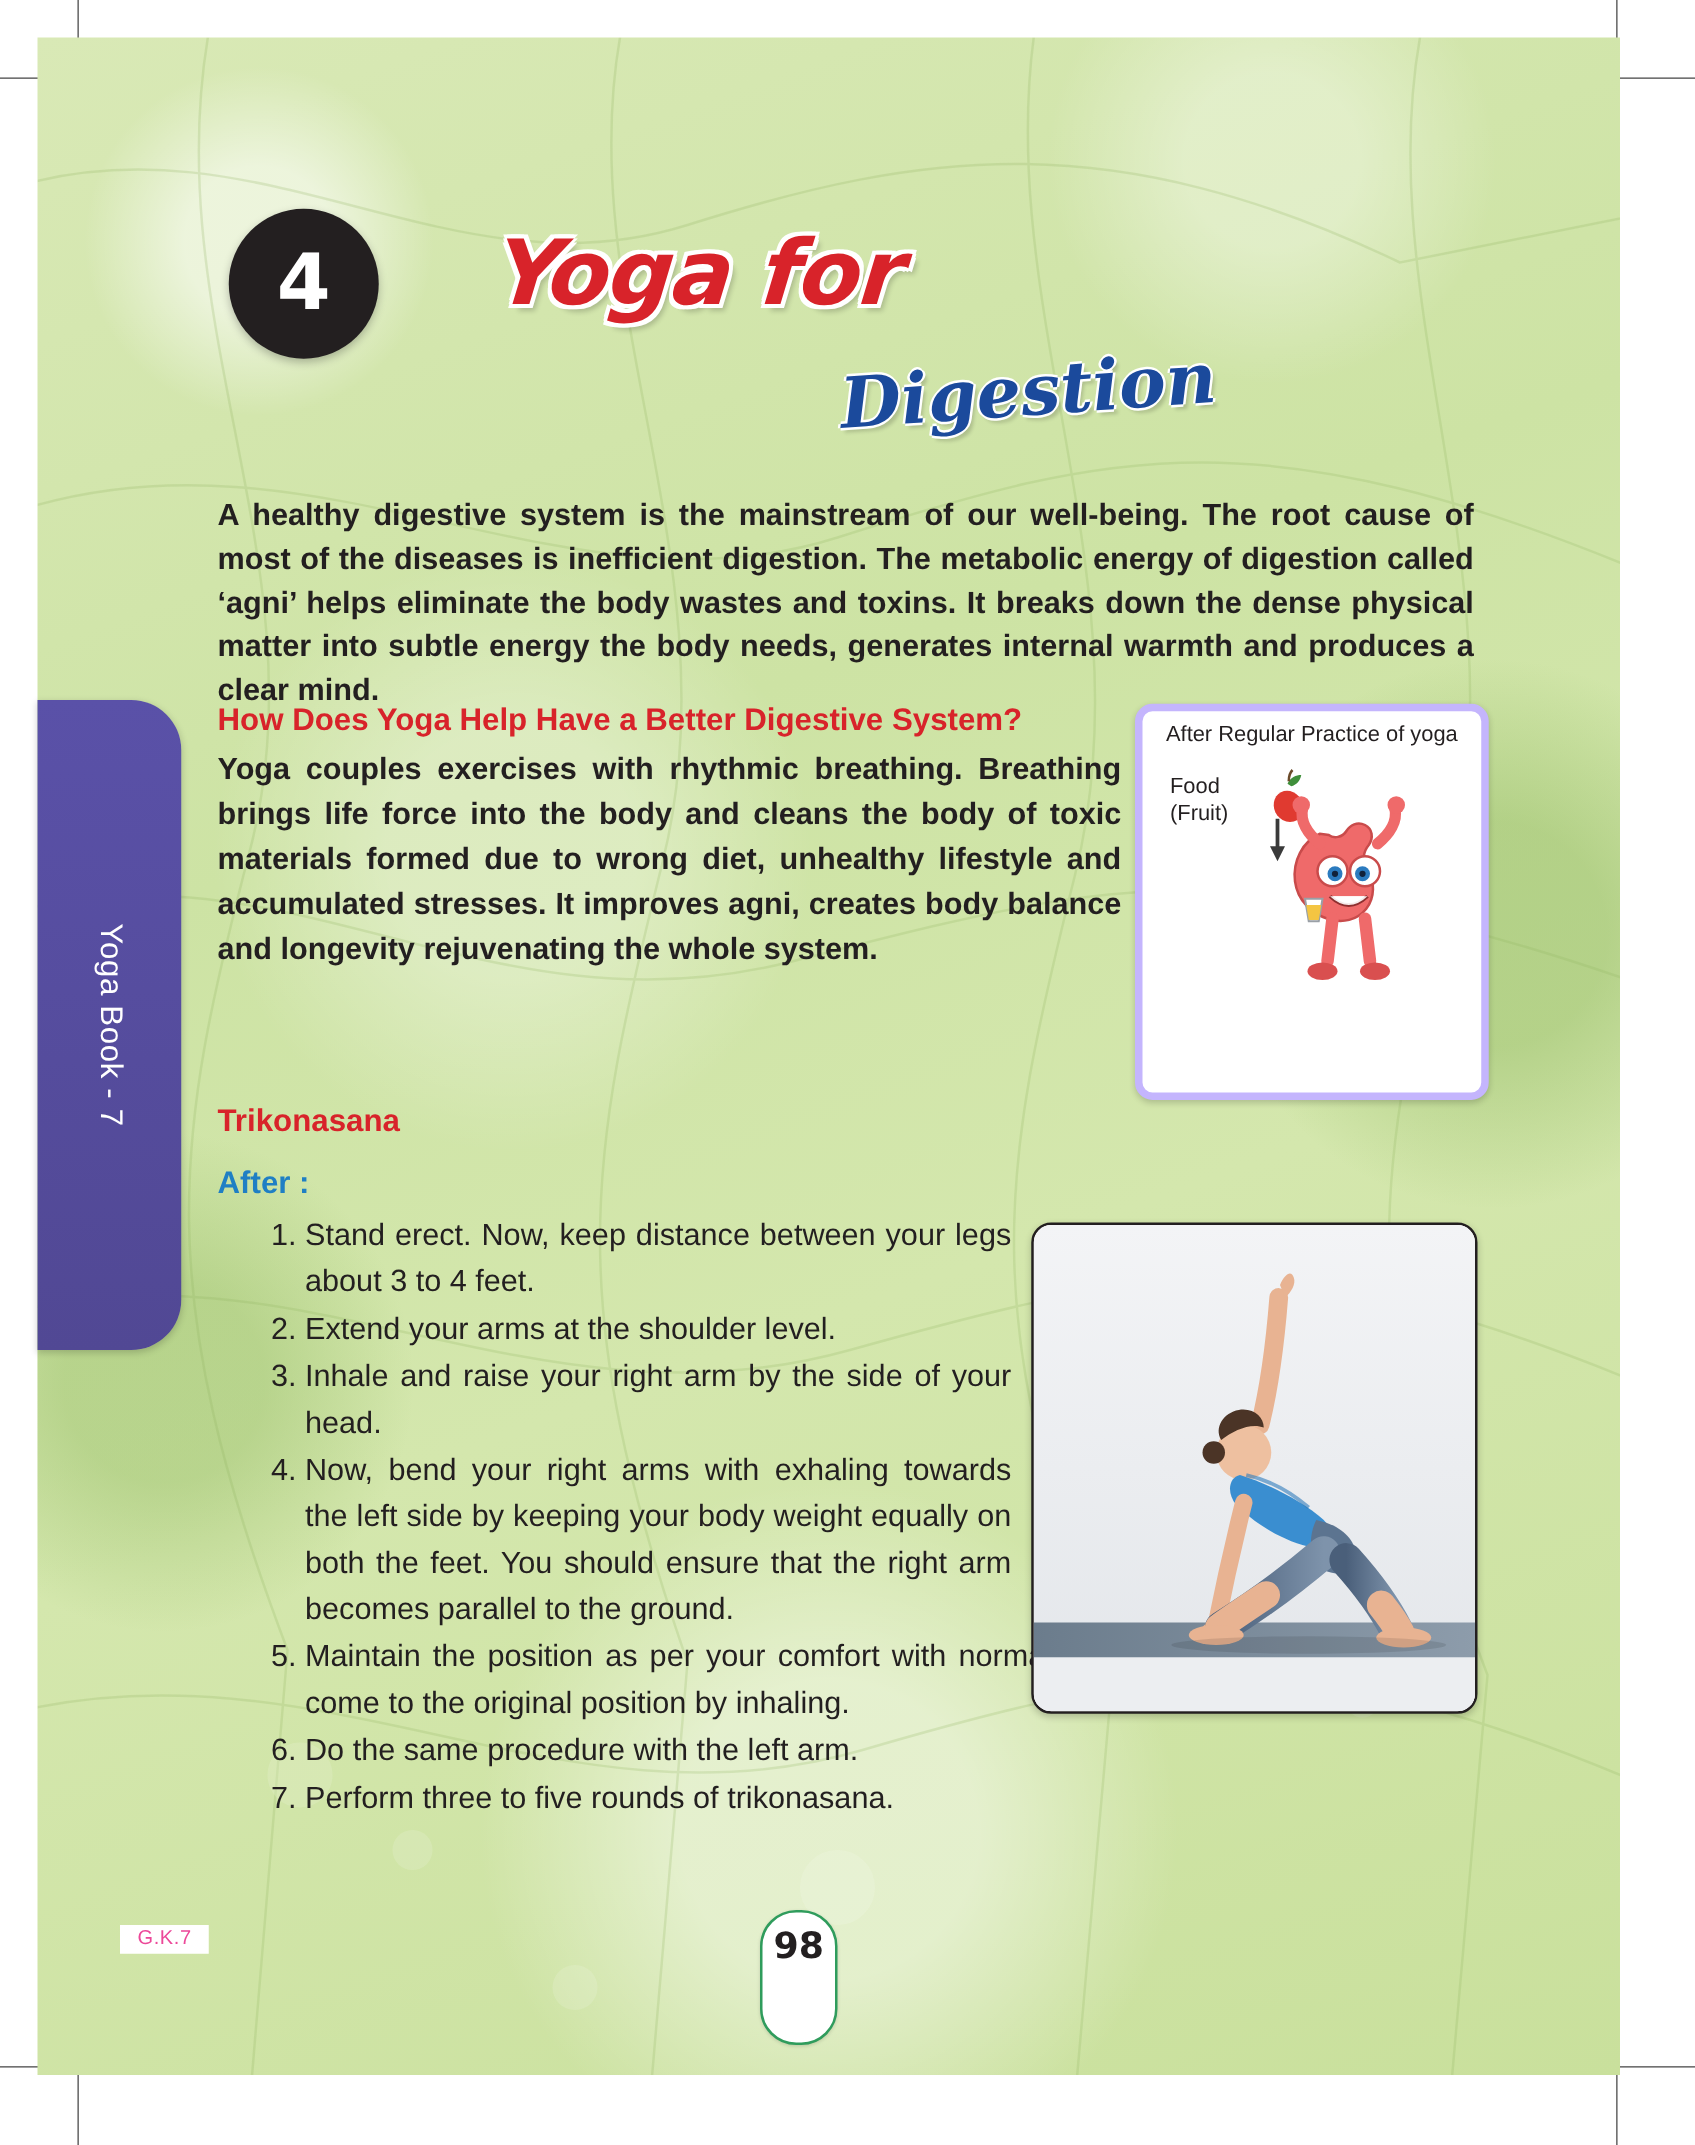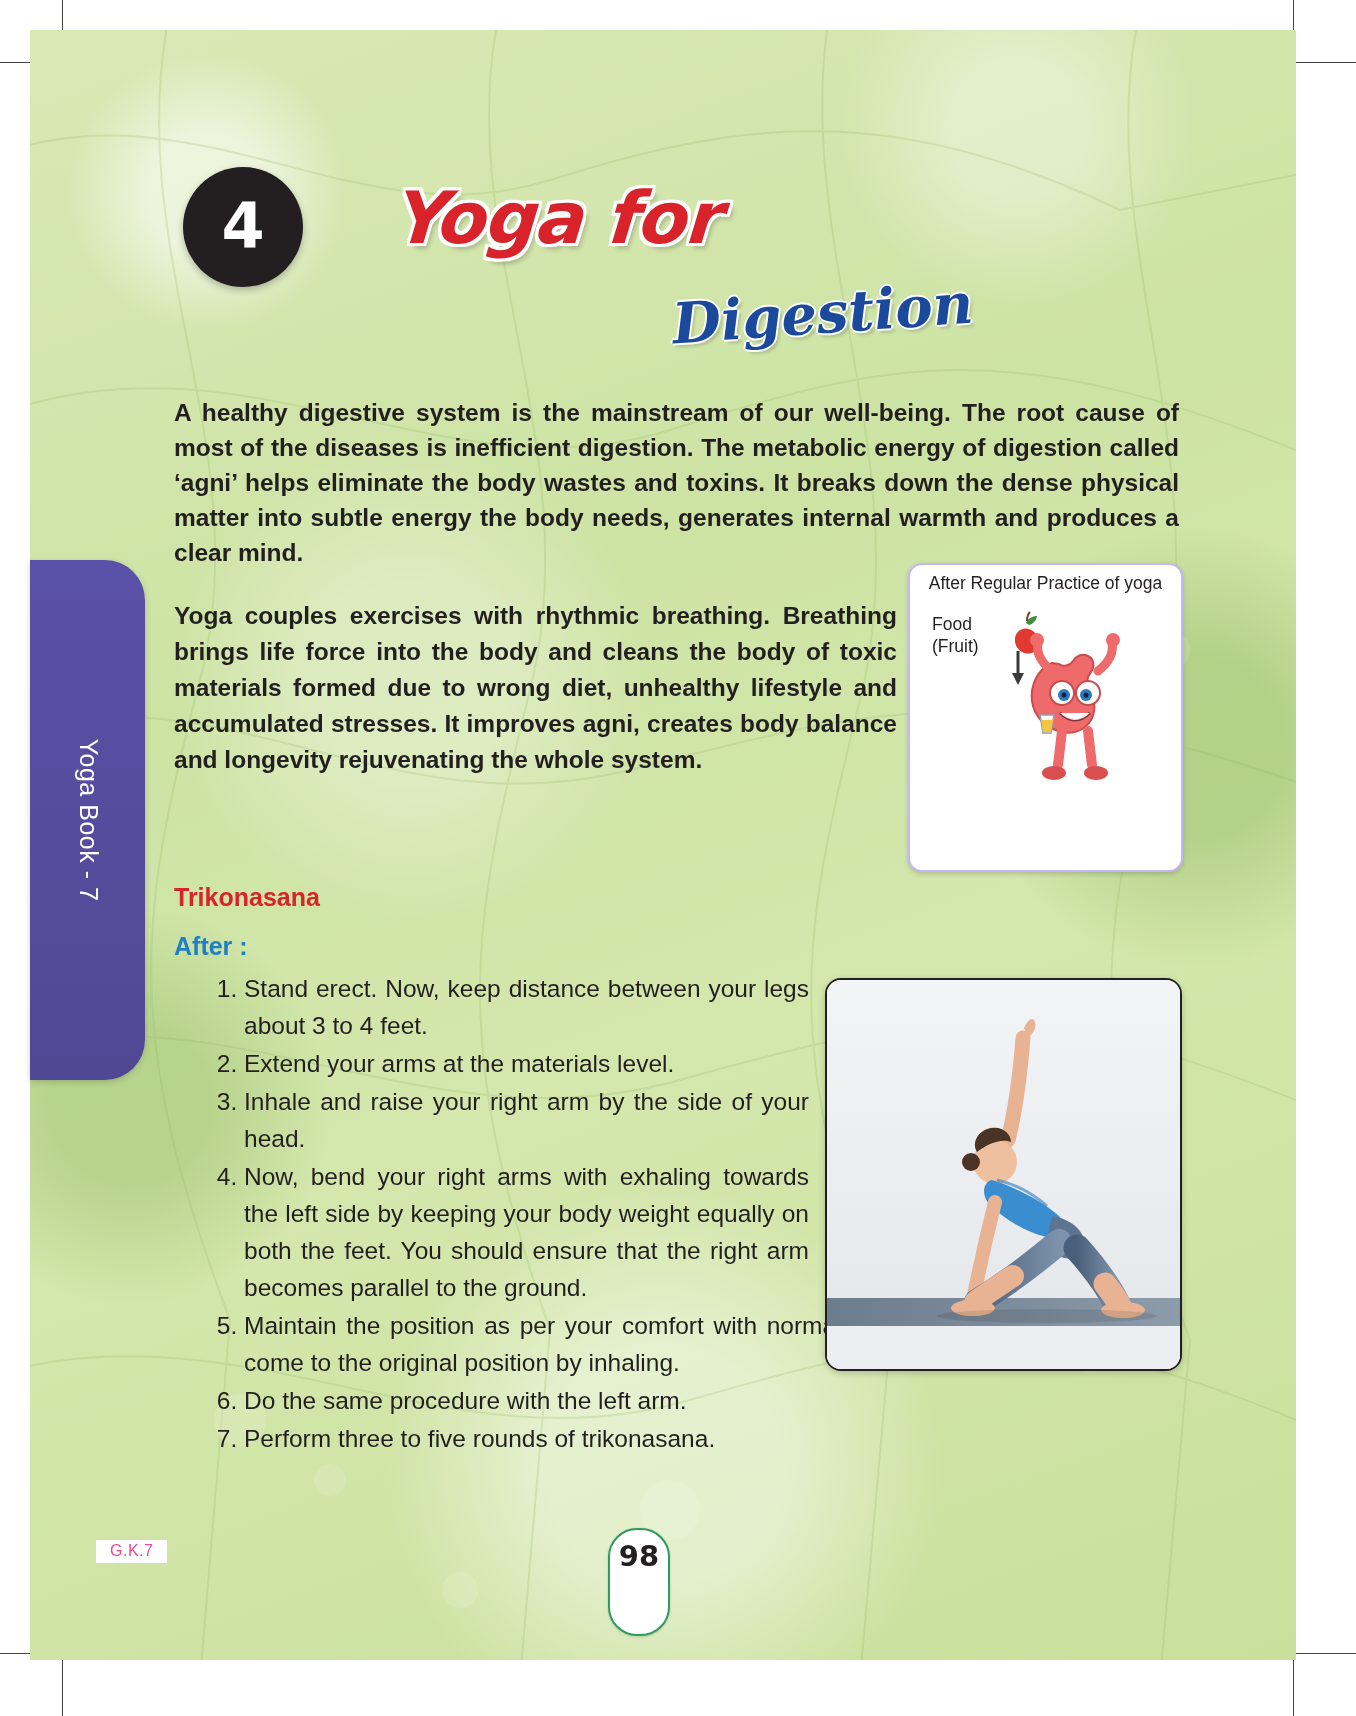--- a/index.html
+++ b/index.html
@@ -208,21 +208,21 @@
   ol.steps li.narrow { width: 565px; }
 
   
   .stomach-box {
     position: absolute;
     left: 908px;
     top: 563px;
     width: 271px;
     height: 305px;
     background: #ffffff;
-    border: 2px solid #c4b5fd;
+    border: 6px solid #c4b5fd;
     border-radius: 14px;
     box-shadow: 0 2px 5px rgba(0,0,0,.18);
     overflow: hidden;
   }
   .sb-caption-top {
     position: absolute;
     left: 0; right: 0; top: 8px;
     text-align: center;
     font-size: 17.5px;
     color: #231f20;
@@ -344,30 +344,31 @@
 
   <div class="chapter-badge">
     <span>4</span>
   </div>
 
   <div class="title-main">Yoga for</div>
   <div class="title-sub">Digestion</div>
 
   <div class="intro">A healthy digestive system is the mainstream of our well-being. The root cause of most of the diseases is inefficient digestion. The metabolic energy of digestion called ‘agni’ helps eliminate the body wastes and toxins. It breaks down the dense physical matter into subtle energy the body needs, generates internal warmth and produces a clear mind.</div>
 
+  <div class="h-red">How Does Yoga Help Have a Better Digestive System?</div>
   <div class="col-text">
     <p class="p1">Yoga couples exercises with rhythmic breathing. Breathing brings life force into the body and cleans the body of toxic materials formed due to wrong diet, unhealthy lifestyle and accumulated stresses. It improves agni, creates body balance and longevity rejuvenating the whole system.</p>
   </div>
 
   <div class="h-asana">Trikonasana</div>
   <div class="h-steps">After :</div>
 
   <ol class="steps">
     <li class="narrow">Stand erect. Now, keep distance between your legs about 3 to 4 feet.</li>
-    <li class="narrow">Extend your arms at the materials level.</li>
+    <li class="narrow">Extend your arms at the shoulder level.</li>
     <li class="narrow">Inhale and raise your right arm by the side of your head.</li>
     <li class="narrow">Now, bend your right arms with exhaling towards the left side by keeping your body weight equally on both the feet. You should ensure that the right arm becomes parallel to the ground.</li>
     <li class="wide">Maintain the position as per your comfort with normal breathing and come to the original position by inhaling.</li>
     <li class="wide">Do the same procedure with the left arm.</li>
     <li class="wide">Perform three to five rounds of trikonasana.</li>
   </ol>
 
   <div class="stomach-box">
     <div class="sb-caption-top">After Regular Practice of yoga</div>
     <div class="sb-label-food">Food<br>(Fruit)</div>

